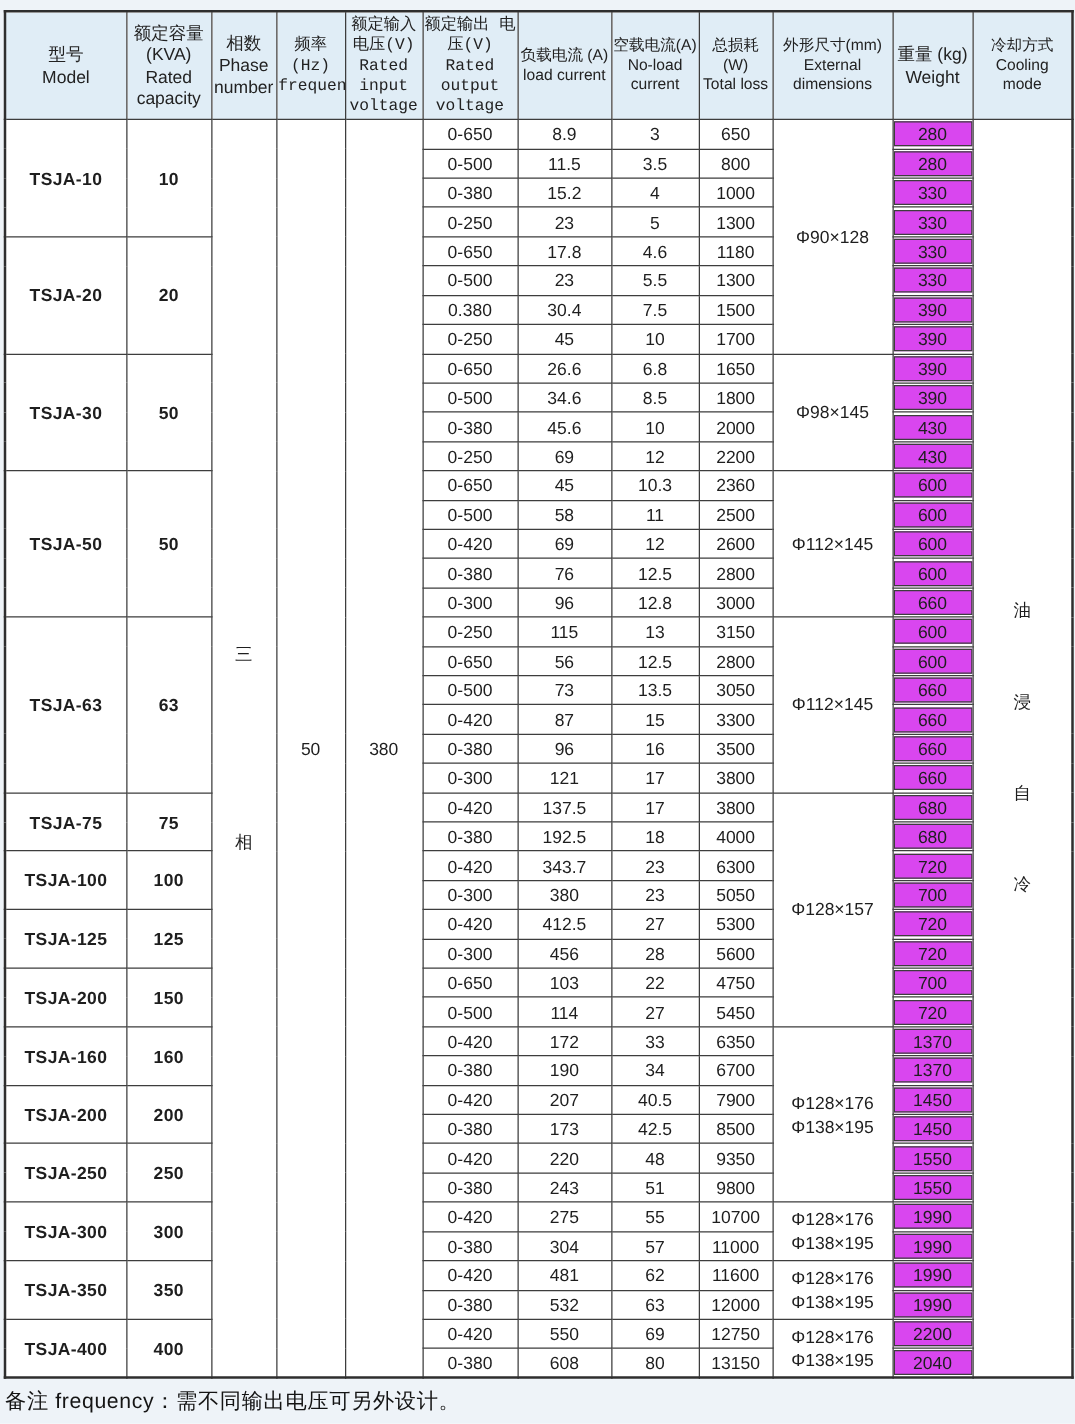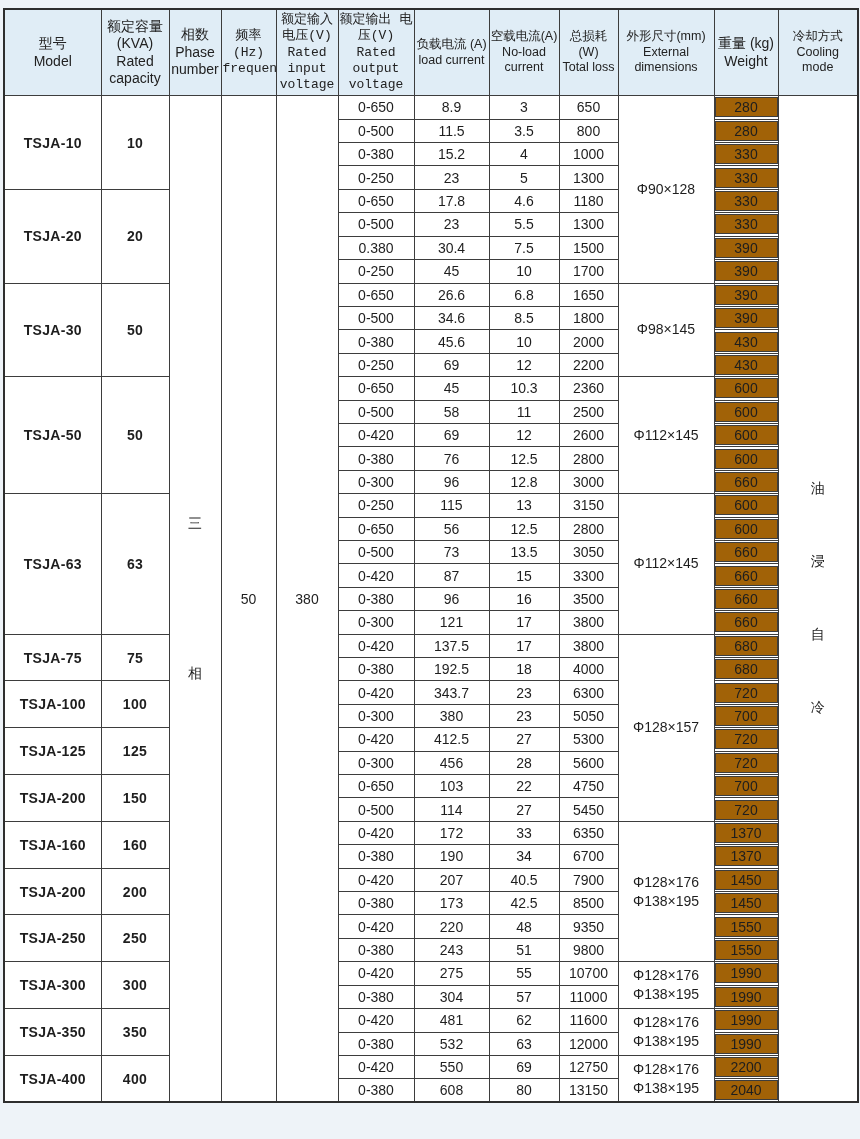--- a/index.html
+++ b/index.html
@@ -59,21 +59,21 @@
     border-top:none; border-bottom:none;
     padding:0 1px;
     vertical-align:middle;
   }
   .wbox {
     border:1px solid #3d3d3d;
     margin:1px 0;
     height:20px;
     line-height:19px;
     font-size:14px;
-    background:#a16207;
+    background:#d946ef;
   }
 
   .note {
     position:absolute; left:4px; top:1109px;
     font-size:17px; color:#141414;
     letter-spacing:0.5px;
   }
 </style>
 </head>
 <body>
@@ -608,14 +608,15 @@
           <td>608</td>
           <td>80</td>
           <td>13150</td>
           <td class="weight-cell">
             <div class="wbox">2040</div>
           </td>
         </tr>
       </tbody>
   </table>
 
+  <div class="note">备注 frequency：需不同输出电压可另外设计。</div>
 
 </div>
 
 </body></html>

